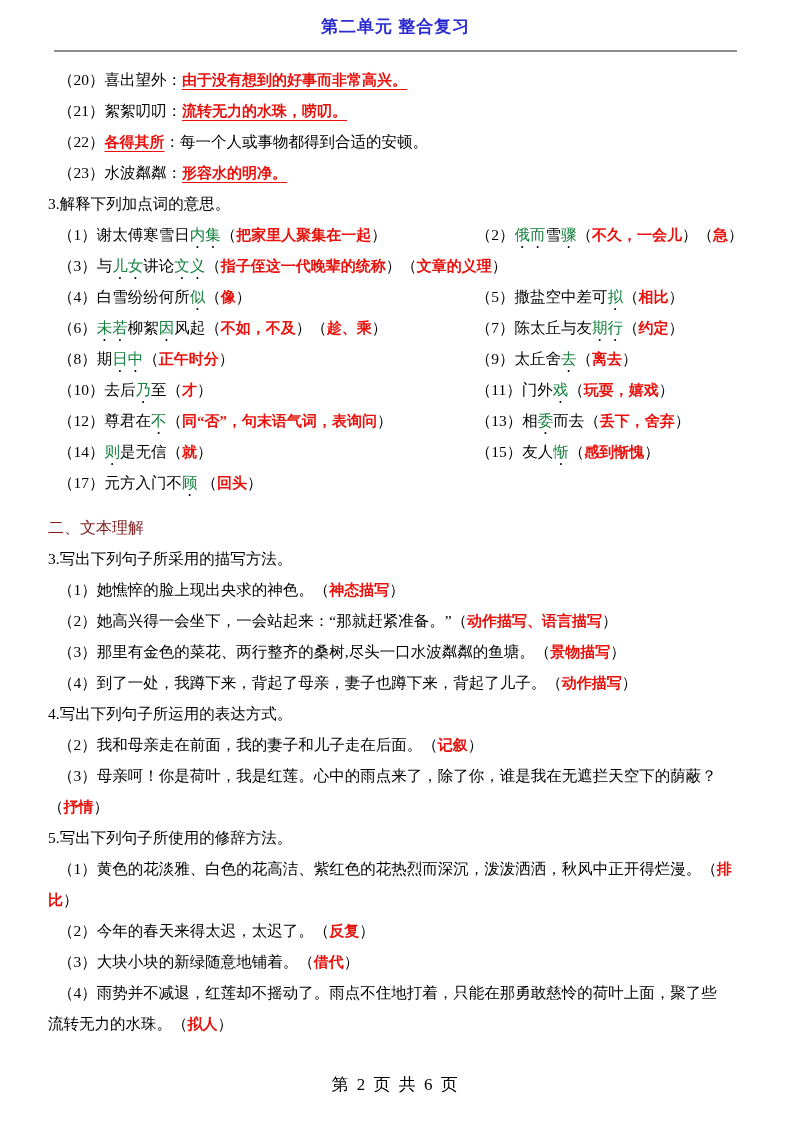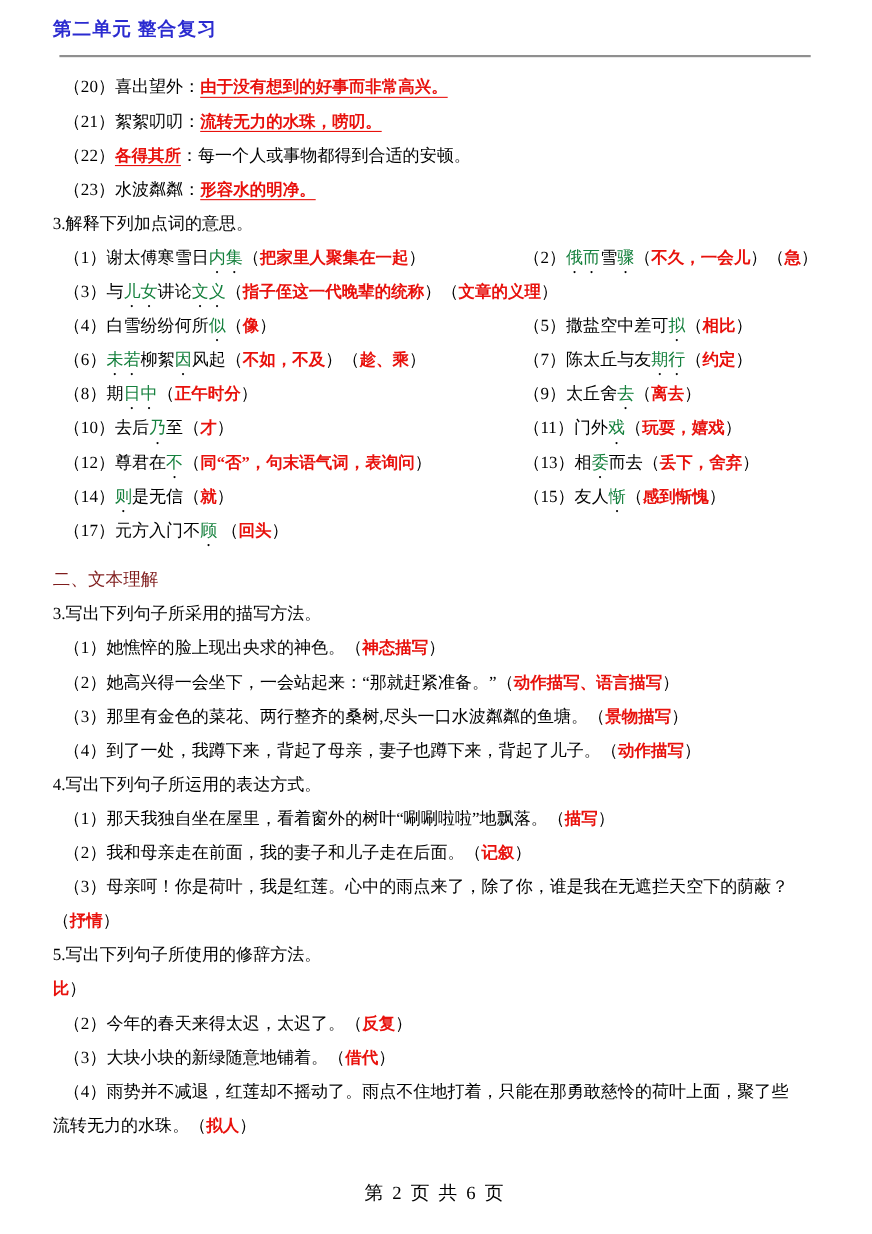--- a/index.html
+++ b/index.html
@@ -10,20 +10,21 @@
   html,body{margin:0;padding:0;background:#ffffff;}
   body{width:793px;height:1122px;font-family:"Liberation Serif", serif;color:#000;}
   .page{
     box-sizing:border-box;
     width:793px;height:1122px;
     padding:14px 50px 26px 48px;
     display:flex;flex-direction:column;
     overflow:hidden;
   }
   .title{
+    text-align:center;
     color:var(--blue);
     font-weight:bold;
     font-size:17px;
     line-height:26px;
     letter-spacing:1px;
   }
   .rule{
     border:none;
     border-top:2px solid var(--gray);
     margin:10px 6px 12px 6px;
@@ -106,25 +107,25 @@
       <div class="line indent row2">
         <span class="cell right"><span class="s-k">（17）元方入门不</span><span class="s-d">顾</span><span class="s-k"> （</span><span class="s-r">回头</span><span class="s-k">）</span></span>
       </div>
       <div class="line gap"><span class="s-b">二、文本理解</span></div>
       <div class="line"><span class="s-k">3.写出下列句子所采用的描写方法。</span></div>
       <div class="line indent"><span class="s-k">（1）她憔悴的脸上现出央求的神色。（</span><span class="s-r">神态描写</span><span class="s-k">）</span></div>
       <div class="line indent"><span class="s-k">（2）她高兴得一会坐下，一会站起来：“那就赶紧准备。”（</span><span class="s-r">动作描写、语言描写</span><span class="s-k">）</span></div>
       <div class="line indent"><span class="s-k">（3）那里有金色的菜花、两行整齐的桑树,尽头一口水波粼粼的鱼塘。（</span><span class="s-r">景物描写</span><span class="s-k">）</span></div>
       <div class="line indent"><span class="s-k">（4）到了一处，我蹲下来，背起了母亲，妻子也蹲下来，背起了儿子。（</span><span class="s-r">动作描写</span><span class="s-k">）</span></div>
       <div class="line"><span class="s-k">4.写出下列句子所运用的表达方式。</span></div>
-      <div class="line indent"><span class="s-k">（1）那天我独自坐在屋里，看着窗外的树叶“唰唰啦啦”地飘落。（</span><span class="s-r">描写</span><span class="s-k">）</span></div>
       <div class="line indent"><span class="s-k">（2）我和母亲走在前面，我的妻子和儿子走在后面。（</span><span class="s-r">记叙</span><span class="s-k">）</span></div>
       <div class="line indent"><span class="s-k">（3）母亲呵！你是荷叶，我是红莲。心中的雨点来了，除了你，谁是我在无遮拦天空下的荫蔽？</span></div>
       <div class="line"><span class="s-k">（</span><span class="s-r">抒情</span><span class="s-k">）</span></div>
       <div class="line"><span class="s-k">5.写出下列句子所使用的修辞方法。</span></div>
+      <div class="line indent"><span class="s-k">（1）黄色的花淡雅、白色的花高洁、紫红色的花热烈而深沉，泼泼洒洒，秋风中正开得烂漫。（</span><span class="s-r">排</span></div>
       <div class="line"><span class="s-r">比</span><span class="s-k">）</span></div>
       <div class="line indent"><span class="s-k">（2）今年的春天来得太迟，太迟了。（</span><span class="s-r">反复</span><span class="s-k">）</span></div>
       <div class="line indent"><span class="s-k">（3）大块小块的新绿随意地铺着。（</span><span class="s-r">借代</span><span class="s-k">）</span></div>
       <div class="line indent"><span class="s-k">（4）雨势并不减退，红莲却不摇动了。雨点不住地打着，只能在那勇敢慈怜的荷叶上面，聚了些</span></div>
       <div class="line"><span class="s-k">流转无力的水珠。（</span><span class="s-r">拟人</span><span class="s-k">）</span></div>
     </div>
   <div class="footer">第 2 页 共 6 页</div>
 </div>
 
 </body></html>

